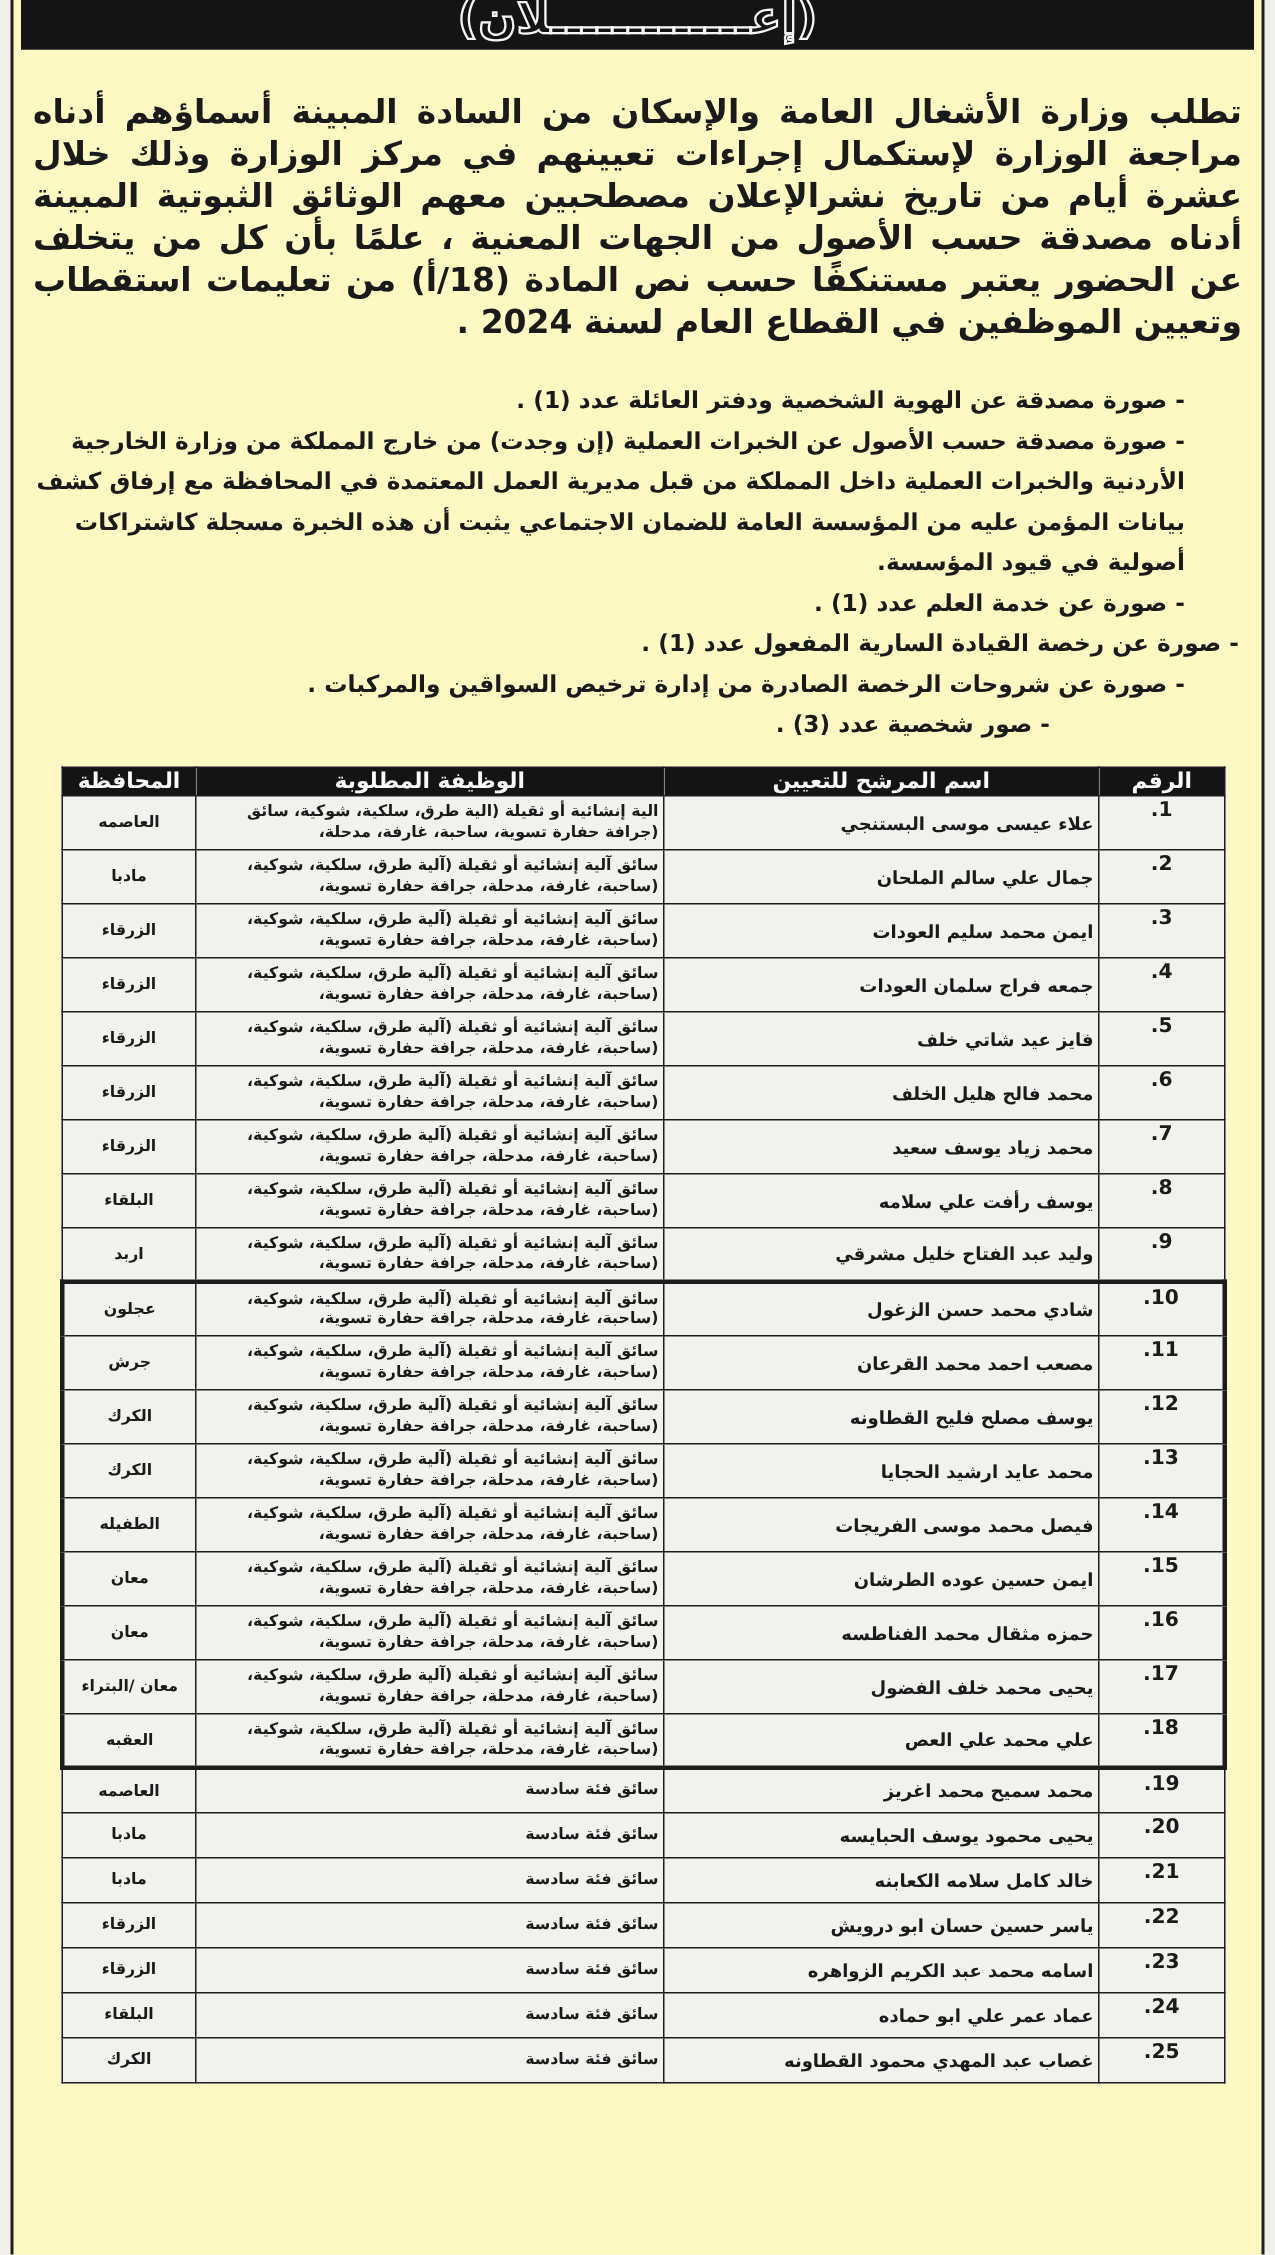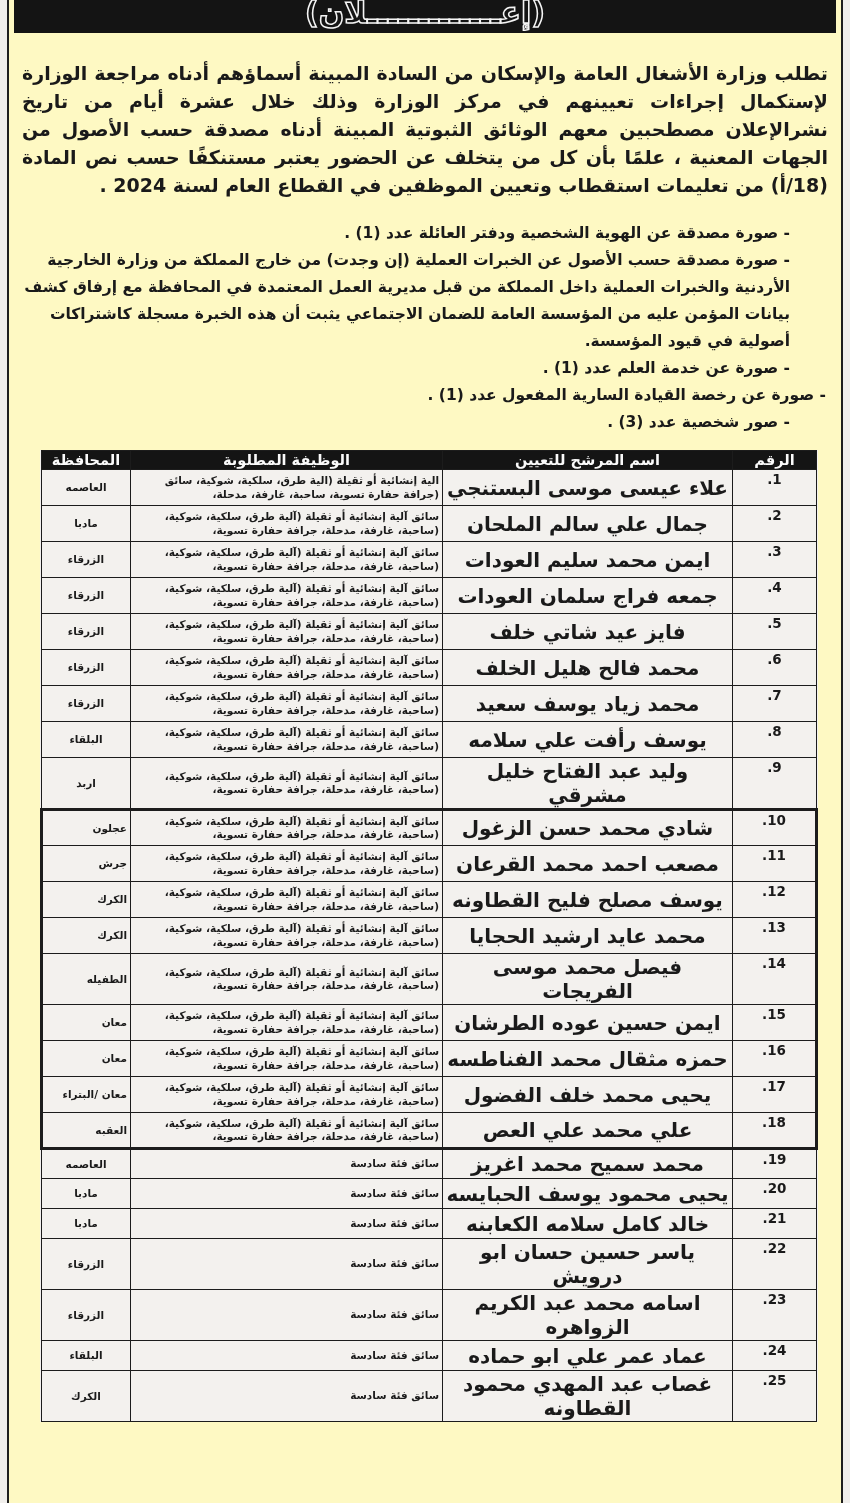--- a/index.html
+++ b/index.html
@@ -37,21 +37,21 @@
     color:#141414;
     -webkit-text-stroke:1.5px #f5f5f5;
     letter-spacing:1px;
     white-space:nowrap;
   }
   
   .intro{
     direction:rtl;
     text-align:justify;
     font-weight:bold;
-    font-size:19px;
+    font-size:22px;
     line-height:28px;
     padding:7px 8px 2px 8px;
   }
   
   .bullets{
     direction:rtl;
     font-weight:bold;
     font-size:15.5px;
     line-height:27px;
     padding:0 8px;
@@ -97,61 +97,62 @@
   tr.light td{height:30px;}
   td.num{
     direction:ltr;
     text-align:center;
     font-weight:bold;
     font-size:13.5px;
     vertical-align:top;
     padding-top:4px;
   }
   td.name{
-    text-align:center;
-    font-weight:bold;
-    font-size:20px;
+    text-align:right;
+    font-weight:bold;
+    font-size:12px;
     vertical-align:middle;
   }
   td.job{
     text-align:right;
     font-weight:bold;
     font-size:10.5px;
     line-height:13.5px;
     vertical-align:middle;
   }
   td.gov{
     text-align:center;
     font-weight:bold;
     font-size:10.5px;
     line-height:13px;
     vertical-align:middle;
   }
   
   tr.sec2 td.num{border-left-width:1.5px;border-right-width:3px;}
-  tr.sec2 td.gov{border-left-width:3px;text-align:right;}
+  tr.sec2 td.gov{border-left-width:3px;}
   tr.sec2First td{border-top-width:3px;}
   tr.sec2Last td{border-bottom-width:3px;}
 </style>
 </head>
 <body>
 
 <div class="sheet">
 
   <div class="banner">
     <span class="banner-title">(إعـــــــــــــلان)</span>
   </div>
 
   <p class="intro" dir="rtl">تطلب وزارة الأشغال العامة والإسكان من السادة المبينة أسماؤهم أدناه مراجعة الوزارة لإستكمال إجراءات تعيينهم في مركز الوزارة  وذلك خلال عشرة أيام من تاريخ نشرالإعلان مصطحبين معهم الوثائق الثبوتية المبينة أدناه مصدقة حسب الأصول من الجهات المعنية ، علمًا بأن كل من يتخلف عن الحضور يعتبر مستنكفًا حسب نص المادة (18/أ) من تعليمات استقطاب وتعيين الموظفين في القطاع العام لسنة 2024 .</p>
 
   <div class="bullets">
       <div>- صورة مصدقة عن الهوية الشخصية ودفتر العائلة عدد (1) .</div>
       <div>- صورة مصدقة حسب الأصول عن الخبرات العملية (إن وجدت) من خارج المملكة من وزارة الخارجية الأردنية والخبرات العملية داخل المملكة من قبل مديرية العمل المعتمدة في المحافظة مع إرفاق كشف بيانات المؤمن عليه من المؤسسة العامة للضمان الاجتماعي يثبت أن هذه الخبرة مسجلة كاشتراكات أصولية في قيود المؤسسة.</div>
       <div>- صورة عن خدمة العلم عدد (1) .</div>
       <div>- صورة عن رخصة القيادة السارية المفعول عدد (1) .</div>
+      <div>- صورة عن شروحات الرخصة الصادرة من إدارة ترخيص السواقين والمركبات .</div>
       <div>- صور شخصية عدد (3) .</div>
     </div>
 
   <table class="roster">
     <colgroup>
       <col class="c-num">
         <col class="c-name">
         <col class="c-job">
         <col class="c-gov">
     </colgroup>

